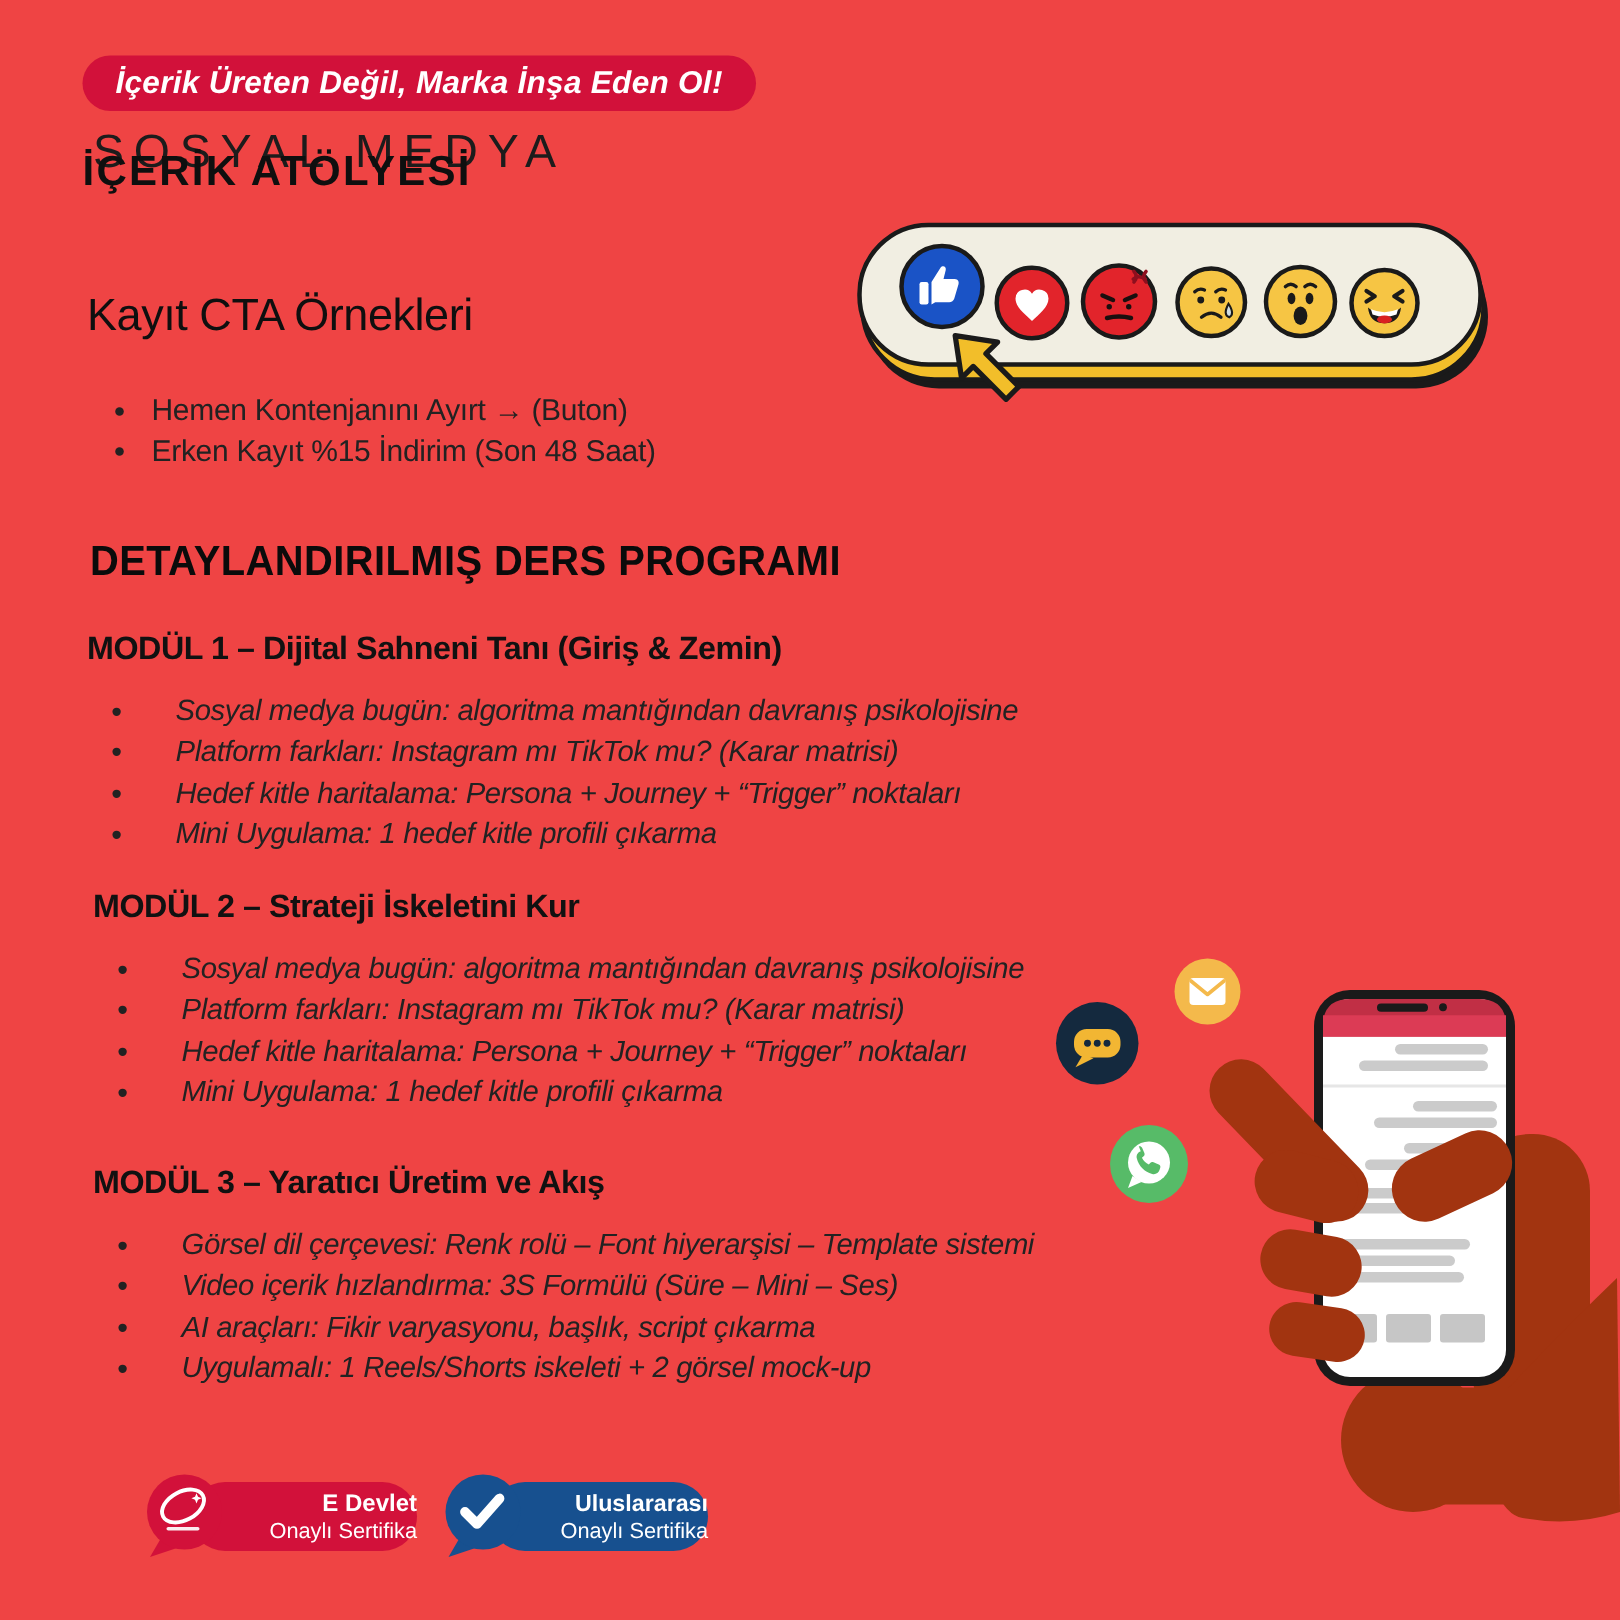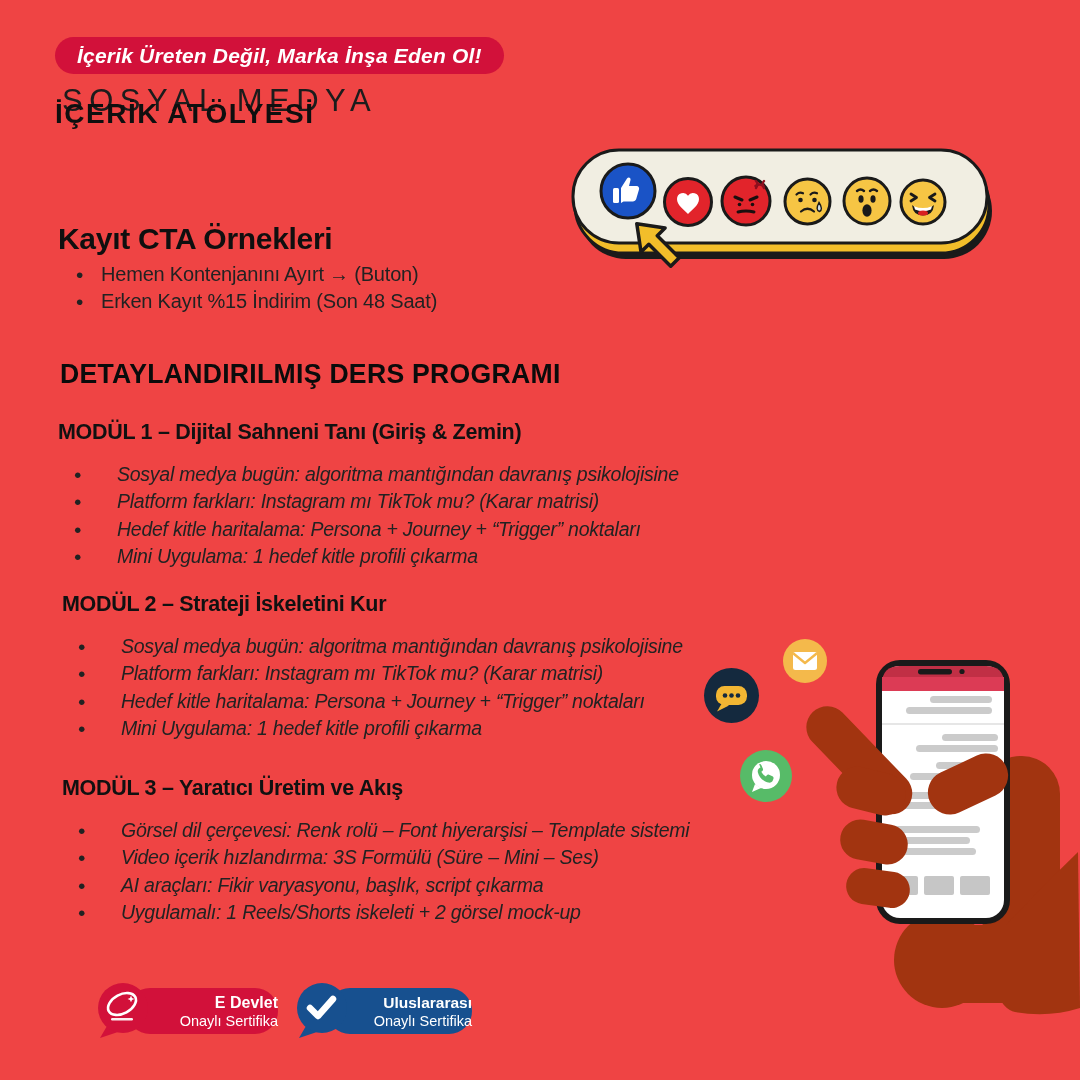--- a/index.html
+++ b/index.html
@@ -9,21 +9,21 @@
 
   
   .top-badge{left:55px;top:37px;height:37px;background:#d2113a;border-radius:19px;
              padding:0 22px;display:flex;align-items:center;}
   .top-badge span{color:#fff;font-style:italic;font-weight:700;font-size:21px;letter-spacing:.2px;}
 
   .kicker{left:62px;top:83px;font-size:31px;font-weight:400;letter-spacing:6.5px;color:#1c1c1c;}
   .main-title{left:55px;top:98px;font-size:28px;font-weight:800;letter-spacing:1.5px;color:#0f0f0f;}
 
   
-  .cta-heading{left:58px;top:194px;font-size:30px;font-weight:700;letter-spacing:-.3px;color:#0f0f0f;margin-top:28px;}
+  .cta-heading{left:58px;top:194px;font-size:30px;font-weight:400;letter-spacing:-.3px;color:#0f0f0f;}
   ul.blist{list-style:none;margin:16px;padding:0;}
   ul.blist li{position:relative;line-height:27.4px;color:#222;}
   ul.blist li::before{content:"•";position:absolute;left:0;top:0;font-size:1.05em;}
   .cta-list{left:60px;top:245px;font-size:20px;width:520px;}
   .cta-list li{padding-left:25px;letter-spacing:-.2px;}
   .cta-list li::before{left:7px;}
 
   
   .program-heading{left:60px;top:358px;font-size:28px;font-weight:900;letter-spacing:.3px;color:#0b0b0b;
                    transform:scaleX(.95);transform-origin:left top;}

